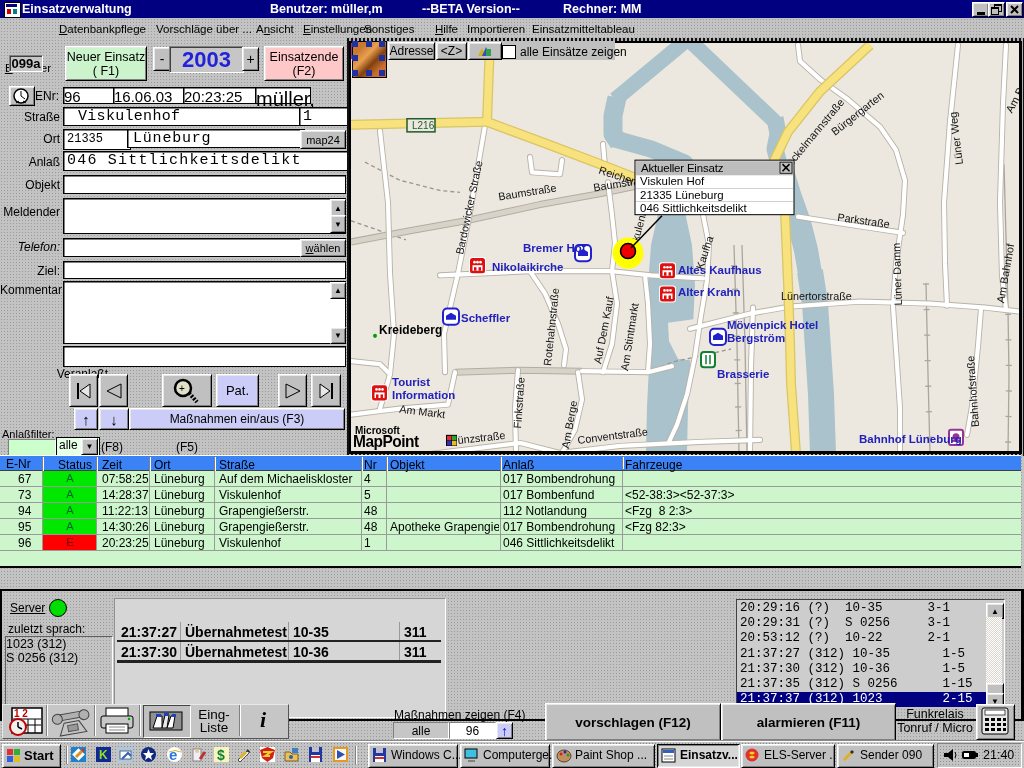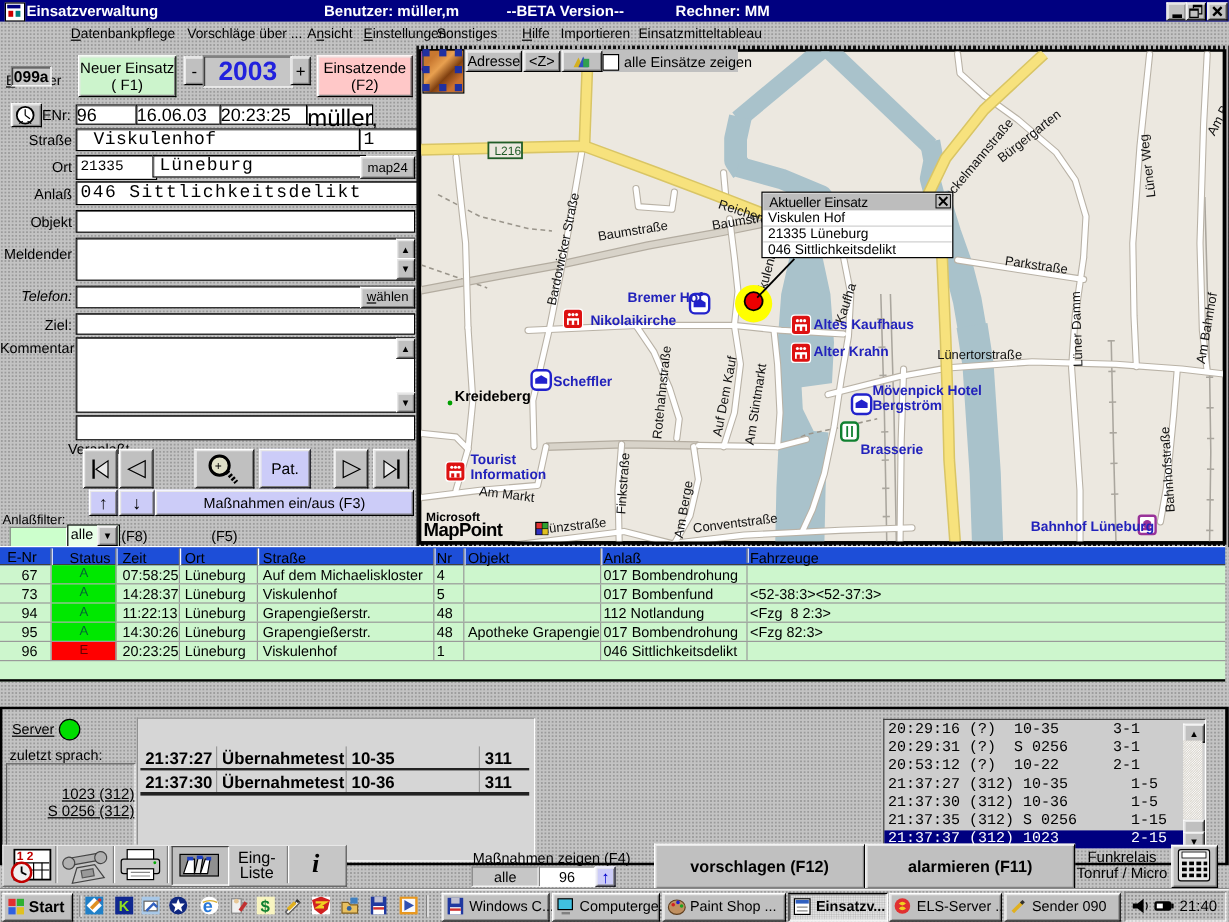--- a/index.html
+++ b/index.html
@@ -378,21 +378,21 @@
       <polygon points="1,11 5,3 9,11" fill="#d4b020"></polygon>
       <polygon points="5,11 9,2 13,11" fill="#3050c0"></polygon>
       <rect x="9" y="4" width="5" height="7" fill="#30a050"></rect>
     </svg>
   </div>
 <div class="a" style="left:502px;top:45px;width:12px;height:12px;background:#fff;border:1px solid #000;"></div>
 <div class="a" style="left:520px;top:45px;font-size:12px;">alle Einsätze zeigen</div>
 
 <div class="a" style="left:0;top:455px;width:1021px;height:111px;background:#cdf6cd;border-bottom:2px solid #000;">
 
- <div class="a" style="left:0;top:0;width:1021px;height:14px;background:#1d4ed8;border-top:1px solid #fff;border-bottom:1px solid #404040;">
+ <div class="a" style="left:0;top:0;width:1021px;height:14px;background:#3b82f6;border-top:1px solid #fff;border-bottom:1px solid #404040;">
   <div class="grv" style="left:42px;top:1px;height:14px;"></div>
   <div class="grv" style="left:96px;top:1px;height:14px;"></div>
   <div class="grv" style="left:149px;top:1px;height:14px;"></div>
   <div class="grv" style="left:214px;top:1px;height:14px;"></div>
   <div class="grv" style="left:361px;top:1px;height:14px;"></div>
   <div class="grv" style="left:386px;top:1px;height:14px;"></div>
   <div class="grv" style="left:500px;top:1px;height:14px;"></div>
   <div class="grv" style="left:622px;top:1px;height:12px;"></div>
   <div class="a" style="left:6px;top:1px;">E-Nr</div>
       <div class="a" style="left:58px;top:2px;">Status</div>
@@ -499,21 +499,21 @@
       <div class="vs" style="left:500px;"></div>
       <div class="vs" style="left:622px;"></div>
  </div>
 </div>
 
 <div class="a" style="left:0;top:589px;width:1019px;height:128px;border:2px solid #000;border-right-width:3px;">
 
  <div class="a" style="left:8px;top:10px;font-size:12px;text-decoration:underline;">Server</div>
  <div class="a" style="left:47px;top:8px;width:16px;height:16px;border-radius:50%;background:#00dd00;border:1.5px solid #000;"></div>
  <div class="a" style="left:6px;top:31px;font-size:12px;">zuletzt sprach:</div>
- <div class="a" style="left:3px;top:45px;width:106px;height:74px;border:1px solid;border-color:#606060 #fff #fff #606060;text-align:right;font-size:12.5px;padding-top:18px;text-decoration:underline;">1023 (312)<br>S 0256 (312)</div>
+ <div class="a" style="left:3px;top:45px;width:106px;height:74px;border:1px solid;border-color:#606060 #fff #fff #606060;text-align:left;font-size:12.5px;padding-top:0;">1023 (312)<br>S 0256 (312)</div>
 
  <div class="a" style="left:112px;top:7px;width:330px;height:118px;background:#d6d6d6;border:1px solid #909090;border-bottom-color:#fff;border-right-color:#fff;">
   <style>.sw{position:absolute;font-weight:bold;font-size:14px;border-bottom:2px solid #222;height:18px;}
   .sw b{position:absolute;top:2px;white-space:nowrap;}</style>
   <div class="sw" style="left:2px;top:23px;width:324px;">
    <b style="left:4px;">21:37:27</b>
         <b style="left:68px;">Übernahmetest</b>
         <b style="left:176px;">10-35</b>
         <b style="left:287px;">311</b>
    <div class="vs" style="left:63px;height:18px;"></div>

